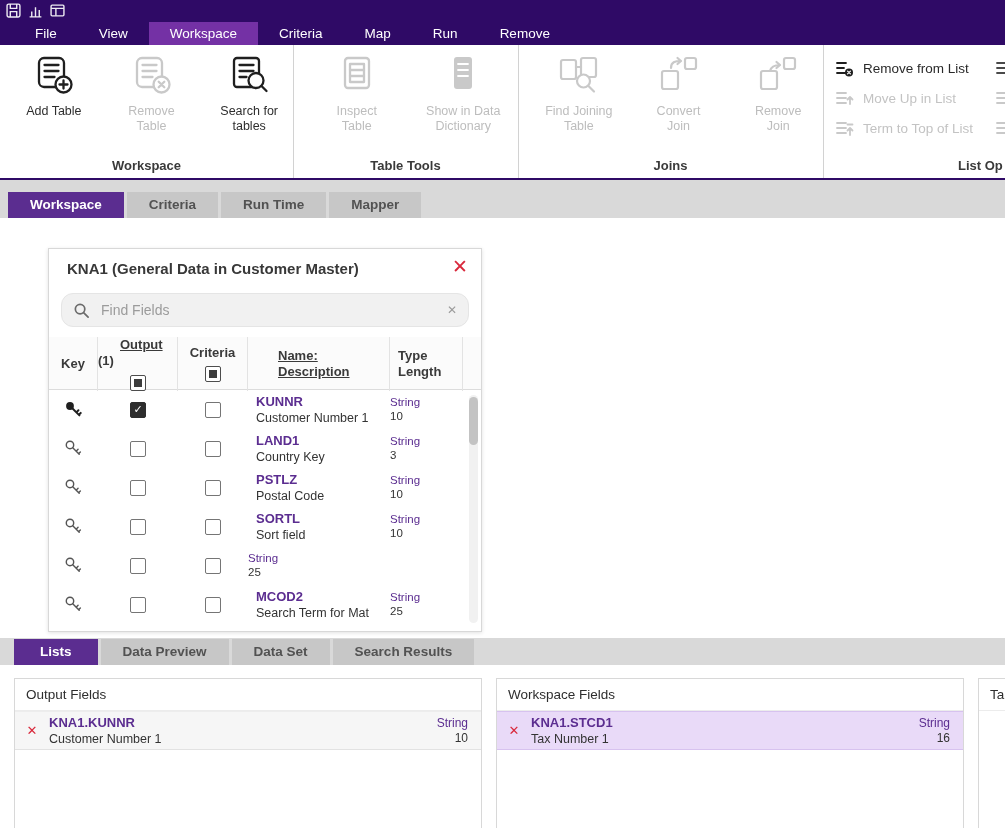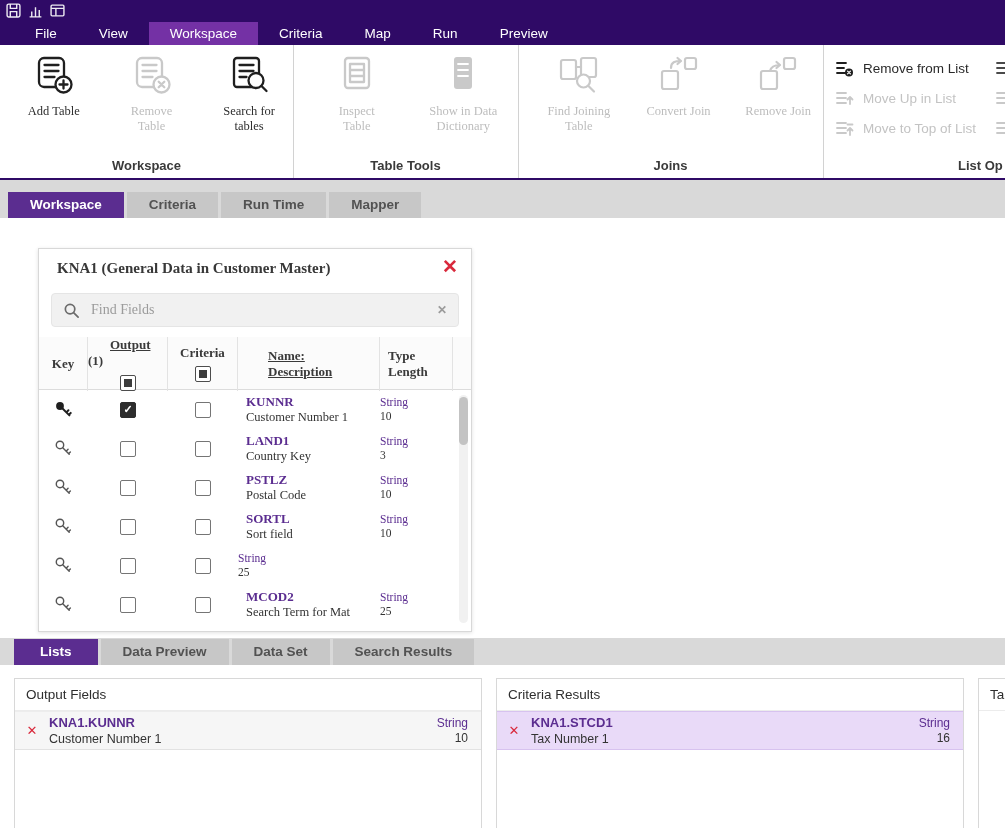--- a/index.html
+++ b/index.html
@@ -15,21 +15,21 @@
   
   .menubar{position:absolute;top:22px;left:0;width:100%;height:23px;background:var(--dark);
     display:flex;align-items:stretch;padding-left:14px;box-sizing:border-box;}
   .menu-item{color:#fff;font-size:13.5px;display:flex;align-items:center;padding:0 21px;cursor:default;}
   .menu-item.active{background:var(--hl);}
   
   .ribbon{position:absolute;top:45px;left:0;width:100%;height:133px;background:#fff;border-bottom:2px solid var(--dark);}
   .rgroup{position:absolute;top:0;height:133px;}
   .rgroup.sep{border-right:1px solid #d2d2d2;}
   .g0{left:0;width:293px}.g1{left:293px;width:225px}.g2{left:518px;width:305px}.g3{left:823px;width:364px}
-  .rbuttons{display:flex;padding:8px 0 0 10px;gap:10px;font-family:Liberation Serif, serif;}
+  .rbuttons{display:flex;padding:8px 0 0 10px;gap:10px;}
   .rbtn{width:90px;display:flex;flex-direction:column;align-items:center;text-align:center;cursor:default;}
   .ricon svg{width:44px;height:44px;}
   .rlabel{margin-top:3px;font-size:12.5px;line-height:1.22;color:#2e2e2e;max-width:66px;}
   .rbtn.wide .rlabel{max-width:96px;}
   .rbtn.disabled .rlabel{color:#bdbdbd;}
   .rgroup-label{position:absolute;bottom:5px;left:0;width:100%;text-align:center;
     font-size:13px;font-weight:bold;color:#3a3a3a;white-space:nowrap;}
   .g3 .rgroup-label{text-align:left;padding-left:135px;box-sizing:border-box;}
   .lbuttons{padding:8px 0 0 12px;display:flex;flex-direction:column;}
   .lbtn{display:flex;align-items:center;gap:9px;height:30px;font-size:13.5px;color:#2a2a2a;cursor:default;}
@@ -39,26 +39,26 @@
   .stub{height:30px;display:flex;align-items:center;}
   
   .tabband{position:absolute;left:0;width:100%;background:#d9d9d9;display:flex;align-items:flex-end;box-sizing:border-box;}
   .tabband.top{top:180px;height:38px;padding-left:8px;}
   .tabband.bot{top:638px;height:27px;padding-left:14px;}
   .tab{height:26px;line-height:26px;padding:0 22px;background:#c7c7c7;color:#525252;
     font-size:13.5px;font-weight:bold;margin-right:3px;cursor:default;white-space:nowrap;}
   .tab.active{background:var(--accent);color:#fff;}
   
   .main{position:absolute;top:218px;left:0;width:100%;height:420px;background:#fff;}
-  .card{position:absolute;left:38px;top:30px;width:434px;height:384px;background:#fff;
-    border:1px solid #d8d8d8;box-shadow:0 1px 4px rgba(0,0,0,.12);box-sizing:border-box;font-family:Liberation Serif, serif;}
+  .card{position:absolute;left:48px;top:30px;width:434px;height:384px;background:#fff;
+    border:1px solid #d8d8d8;box-shadow:0 1px 4px rgba(0,0,0,.12);box-sizing:border-box;}
   .card-title{position:absolute;left:18px;top:11px;font-size:15px;font-weight:bold;color:#383838;}
   .card-close{position:absolute;right:13px;top:6px;font-size:19px;font-weight:bold;color:var(--red);cursor:pointer;}
   .search{position:absolute;left:12px;top:44px;width:408px;height:34px;background:#f1f1f1;
-    border:1px solid #e5e5e5;border-radius:4px;display:flex;align-items:center;box-sizing:border-box;padding:0 11px;}
+    border:1px solid #e5e5e5;border-radius:12px;display:flex;align-items:center;box-sizing:border-box;padding:0 11px;}
   .search svg{width:17px;height:17px;flex:none;}
   .search input{flex:1;border:0;background:transparent;outline:none;font-size:14px;margin-left:9px;
     color:#333;font-family:inherit;min-width:0;}
   .search input::placeholder{color:#9b9b9b;}
   .search .clear{color:#9b9b9b;font-size:12px;font-weight:bold;}
   .grid{display:grid;grid-template-columns:49px 80px 70px 142px 73px 1fr;}
   .thead{position:absolute;left:0;top:88px;width:100%;height:53px;background:#fbfbfb;
     border-bottom:1px solid #dcdcdc;box-sizing:border-box;}
   .hc{border-right:1px solid #e3e3e3;display:flex;flex-direction:column;align-items:center;
     justify-content:center;font-size:13px;font-weight:bold;color:#3a3a3a;gap:5px;line-height:1.25;}
@@ -125,21 +125,21 @@
     </span>
   </div>
 
   <div class="menubar">
     <div class="menu-item">File</div>
     <div class="menu-item">View</div>
     <div class="menu-item active">Workspace</div>
     <div class="menu-item">Criteria</div>
     <div class="menu-item">Map</div>
     <div class="menu-item">Run</div>
-    <div class="menu-item">Preview</div>
+    <div class="menu-item">Remove</div>
   </div>
 
   <div class="ribbon">
 
     <div class="rgroup sep g0">
       <div class="rbuttons">
         <div class="rbtn">
           <span class="ricon">
             <svg viewBox="0 0 44 44" fill="none" stroke="#1f1f1f" stroke-width="2.3" stroke-linecap="round" stroke-linejoin="round">
               <rect x="7" y="5" width="25" height="29" rx="5"></rect>
@@ -246,21 +246,21 @@
             <path d="M2 4h9M2 9h9M2 14h9"></path>
               <path d="M15 15V8M12.5 10.5L15 8l2.5 2.5"></path>
           </svg>
           <span>Move Up in List</span>
         </div>
         <div class="lbtn disabled">
           <svg viewBox="0 0 19 19" fill="none" stroke="#c9c9c9" stroke-width="1.8" stroke-linecap="round" stroke-linejoin="round">
             <path d="M2 4h9M2 9h9M2 14h9"></path>
               <path d="M15 16V9M12.5 11.5L15 9l2.5 2.5M12.5 5.5h5"></path>
           </svg>
-          <span>Move to Top of List</span>
+          <span>Term to Top of List</span>
         </div>
       </div>
       <div class="stubs">
         <span class="stub">
           <svg viewBox="0 0 19 19" fill="none" stroke="#4a4a4a" stroke-width="1.8" stroke-linecap="round">
               <path d="M2 4h14M2 9h14M2 14h14"></path>
             </svg>
           </span>
         <span class="stub">
           <svg viewBox="0 0 19 19" fill="none" stroke="#c9c9c9" stroke-width="1.8" stroke-linecap="round">
@@ -503,21 +503,21 @@
           <div class="pdesc">Customer Number 1</div>
         </div>
         <div class="pside">
           <div class="pt">String</div>
           <div class="pl">10</div>
         </div>
       </div>
     </div>
 
     <div class="panel p1">
-      <div class="panel-title">Criteria Results</div>
+      <div class="panel-title">Workspace Fields</div>
       <div class="prow hi">
         <span class="px">✕</span>
         <div class="pmain">
           <div class="pfield">KNA1.STCD1</div>
           <div class="pdesc">Tax Number 1</div>
         </div>
         <div class="pside">
           <div class="pt">String</div>
           <div class="pl">16</div>
         </div>

